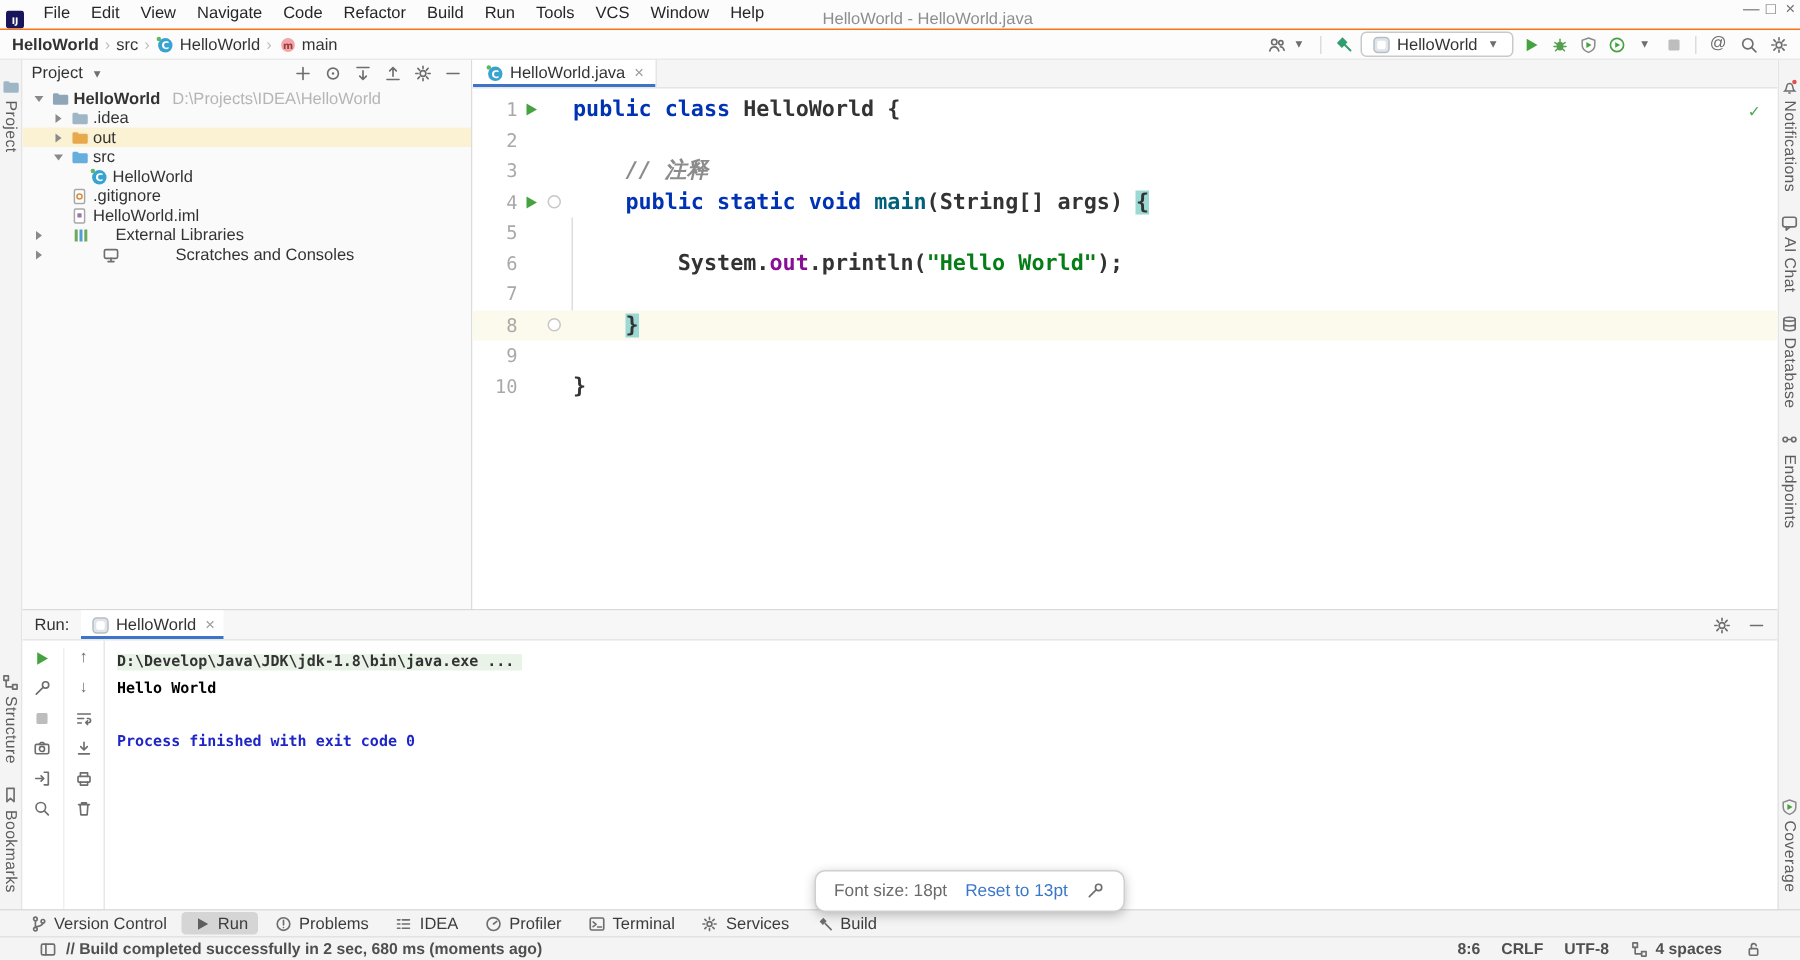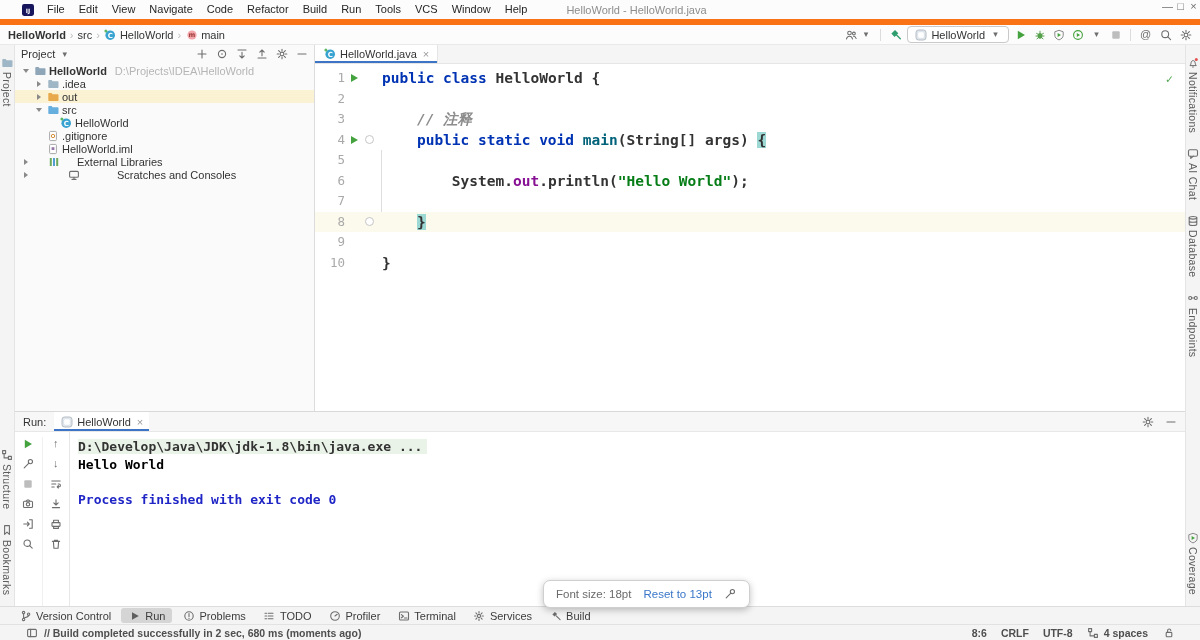--- a/index.html
+++ b/index.html
@@ -1,22 +1,22 @@
 <!DOCTYPE html>
 <html><head>
 <meta charset="utf-8">
 <style>
   html,body{margin:0;padding:0;}
   body{width:1200px;height:640px;overflow:hidden;background:#fff;
        font-family:"Liberation Sans",sans-serif;font-size:11px;color:#333;}
   .app{width:1200px;height:640px;display:flex;flex-direction:column;position:relative;}
 
   
-  .titlebar{height:19px;flex:none;display:flex;align-items:center;background:#fcfcfc;
-            border-bottom:6px solid #f97316;padding-left:19px;}
+  .titlebar{height:19px;flex:none;display:flex;align-items:flex-end;background:#fcfcfc;
+            border-bottom:1px solid #f97316;padding-left:1px;}
   .logo{width:14px;height:14px;margin:0 6px 0 2px;flex:none;}
   .menu-item{padding:0 7px;color:#262626;line-height:19px;}
   .win-title{color:#8d8d8d;margin-left:32px;}
   .win-controls{margin-left:auto;display:flex;height:19px;}
   .win-btn{width:36px;text-align:center;color:#555;font-size:11px;line-height:19px;}
 
   
   .row2{height:19px;flex:none;display:flex;align-items:center;background:#fcfcfc;
         border-bottom:1px solid #e9e9e9;padding:0 8px;}
   .crumbs{display:flex;align-items:center;gap:4px;}
@@ -79,21 +79,21 @@
   .run-panel{height:205px;flex:none;border-top:1px solid #d9d9d9;display:flex;flex-direction:column;background:#fff;}
   .run-header{height:19px;flex:none;background:#f7f7f7;border-bottom:1px solid #e7e7e7;
               display:flex;align-items:center;padding:0 8px;gap:8px;}
   .run-tab{height:19px;display:flex;align-items:center;gap:4px;padding:0 6px;background:#fff;
            box-shadow:inset 0 -2px 0 #3d74c6;}
   .run-hicons{margin-left:auto;display:flex;gap:10px;align-items:center;}
   .run-body{flex:1;display:flex;min-height:0;}
   .rt{width:54px;flex:none;display:flex;border-right:1px solid #e7e7e7;padding-top:5px;}
   .rt-col{width:27px;display:flex;flex-direction:column;align-items:center;gap:7px;}
   .rt-col.c1{border-right:1px solid #f0f0f0;}
-  .console{flex:1;font-family:"DejaVu Sans Mono",monospace;font-size:13px;font-weight:bold;
+  .console{flex:1;font-family:"DejaVu Sans Mono",monospace;font-size:10px;font-weight:bold;
            line-height:17.5px;padding:6px 0 0 8px;}
   .con-line{white-space:pre;height:17.5px;}
   .con-command span{background:#eaf3e8;padding-right:5px;}
   .con-system{color:#2026c6;}
   .con-stdout{color:#000;}
 
   
   .bottom-bar{height:17px;flex:none;background:#f4f4f4;border-top:1px solid #ddd;
               display:flex;align-items:center;padding:0 12px;gap:3px;}
   .bb-item{display:flex;align-items:center;gap:4px;padding:1px 7px;border-radius:3px;color:#3c3c3c;}
@@ -717,21 +717,21 @@
           </svg>
         </span>
         <span>Problems</span>
       </span>
       <span class="bb-item">
         <span class="ic">
           <svg viewBox="0 0 12 12" fill="none" stroke="#6e6e6e" stroke-width="1.1" stroke-linecap="round" stroke-linejoin="round">
             <path d="M2 3.2h1.6M2 6h1.6M2 8.8h1.6M5.2 3.2H10M5.2 6H10M5.2 8.8H10"></path>
           </svg>
         </span>
-        <span>TODO</span>
+        <span>IDEA</span>
       </span>
       <span class="bb-item">
         <span class="ic">
           <svg viewBox="0 0 12 12" fill="none" stroke="#6e6e6e" stroke-width="1.1" stroke-linecap="round" stroke-linejoin="round">
             <circle cx="6" cy="6" r="4.3"></circle>
             <path d="M6 6 8.2 4.3"></path>
           </svg>
         </span>
         <span>Profiler</span>
       </span>

